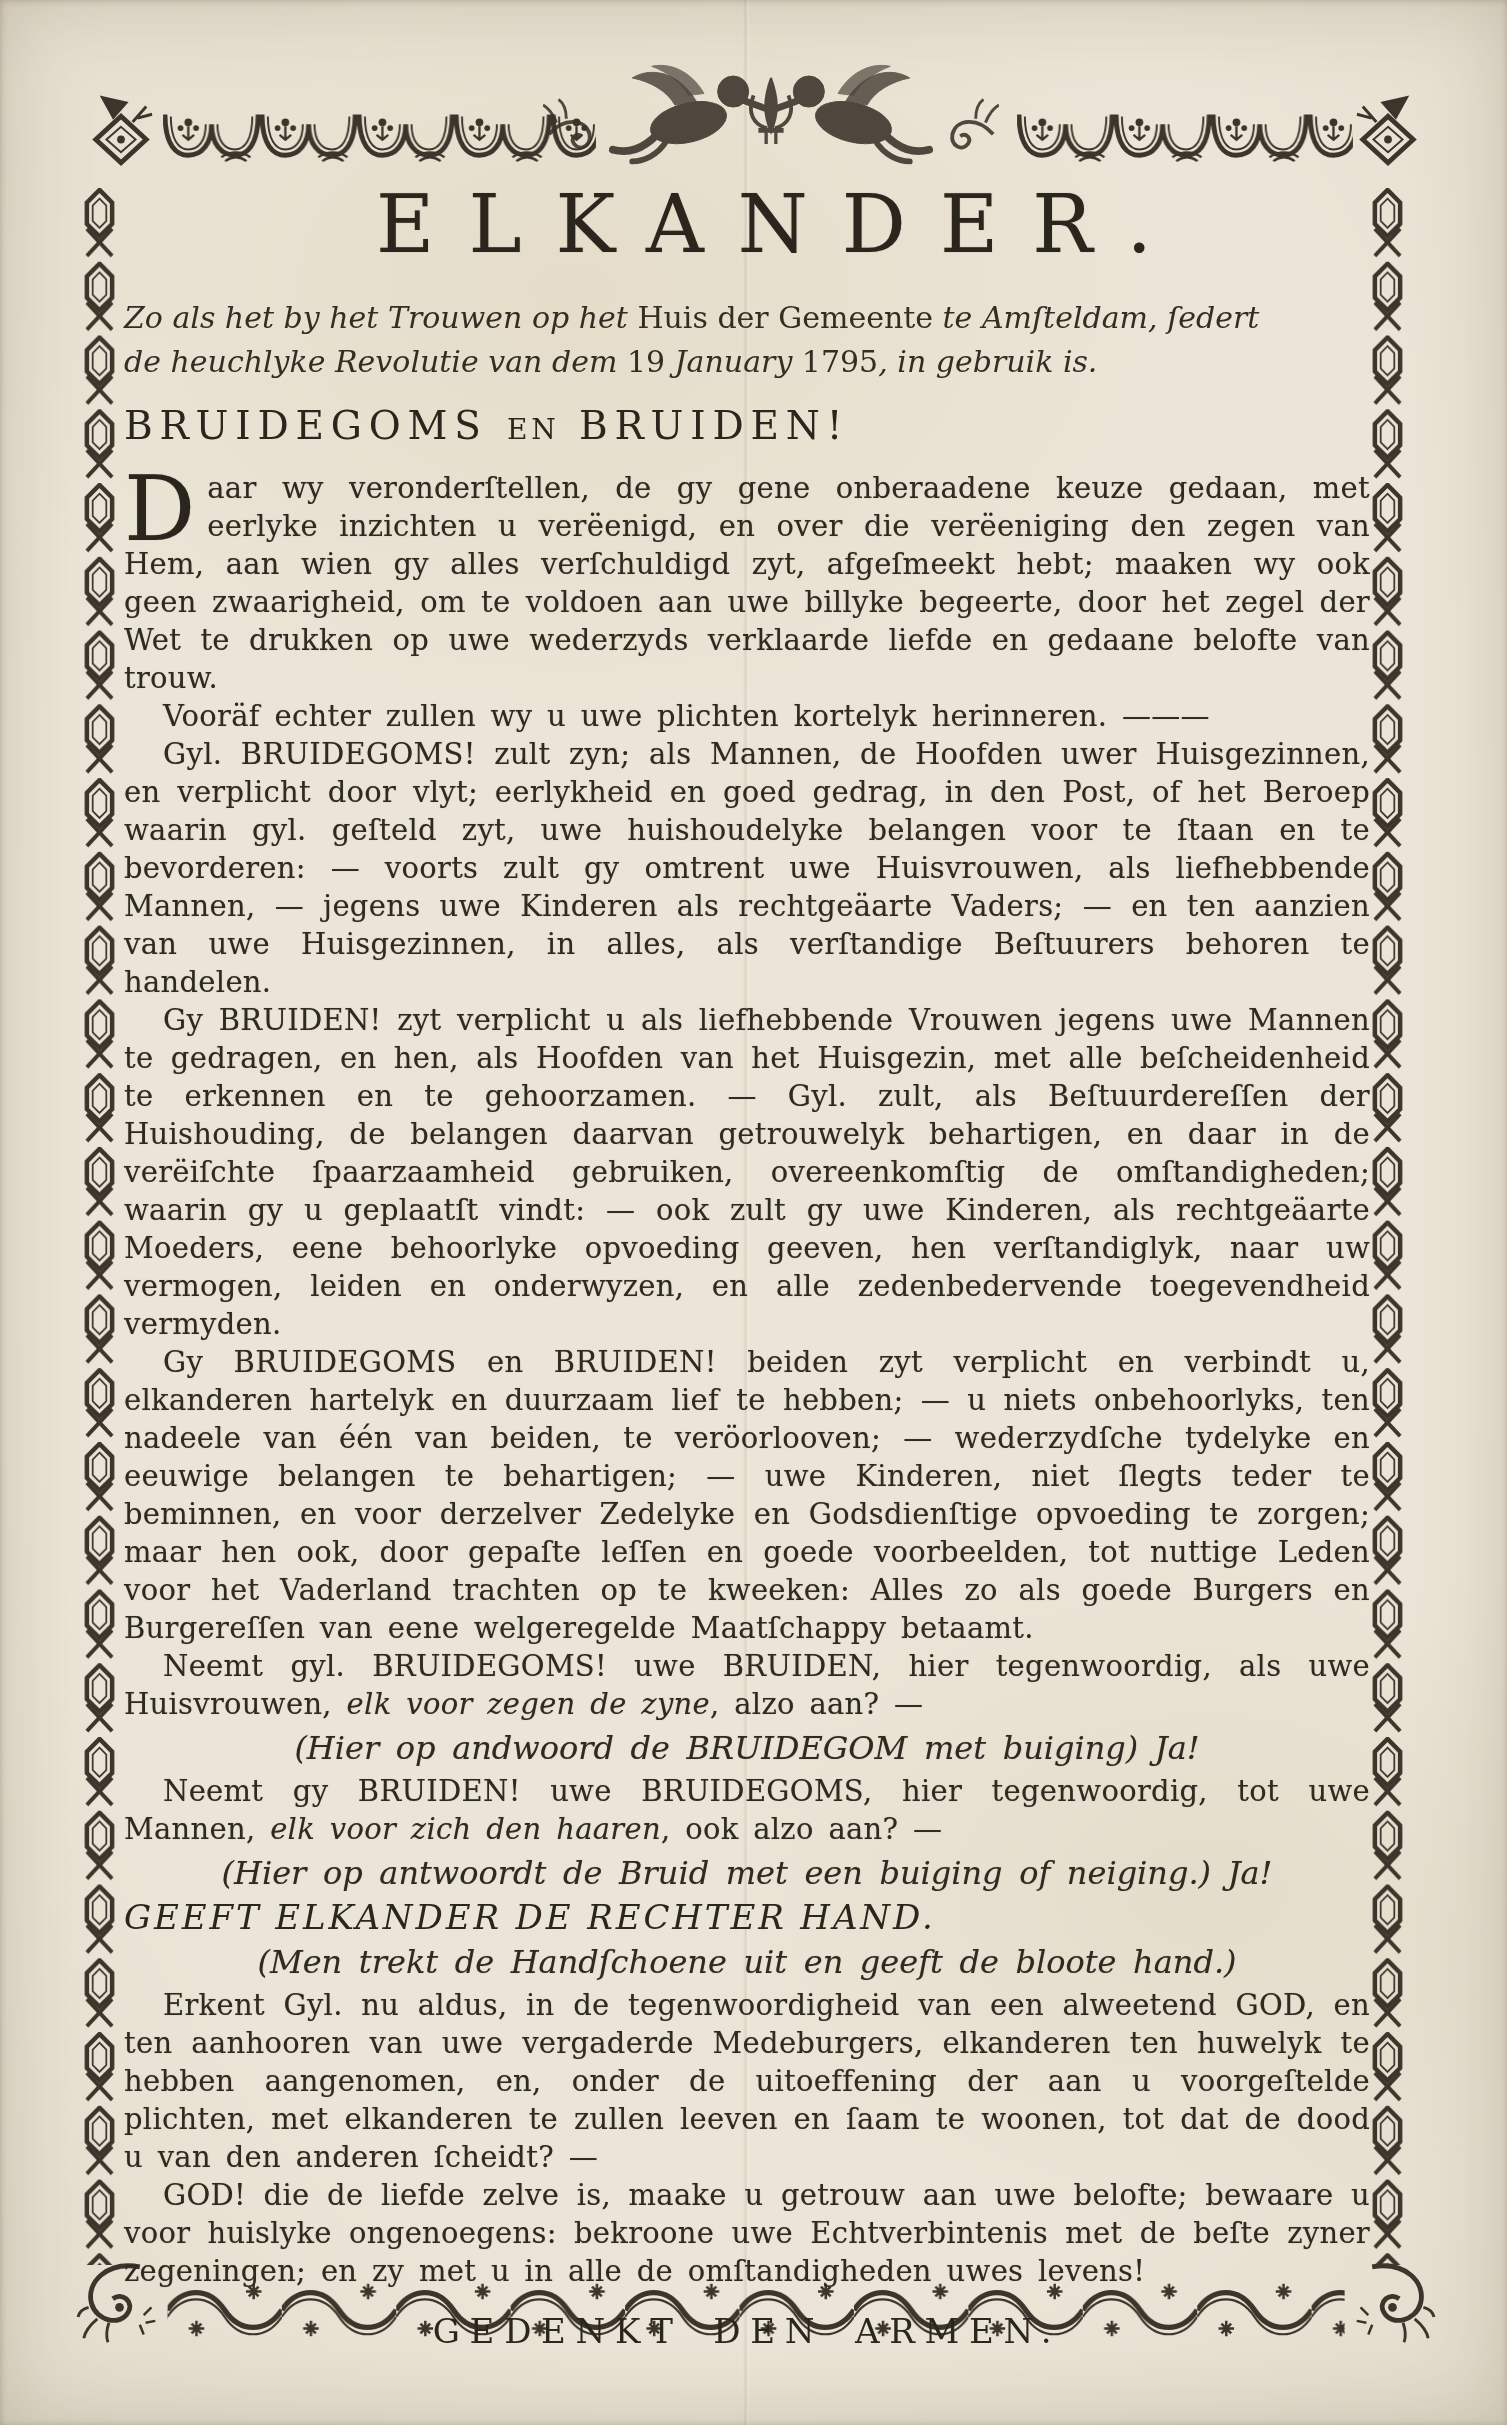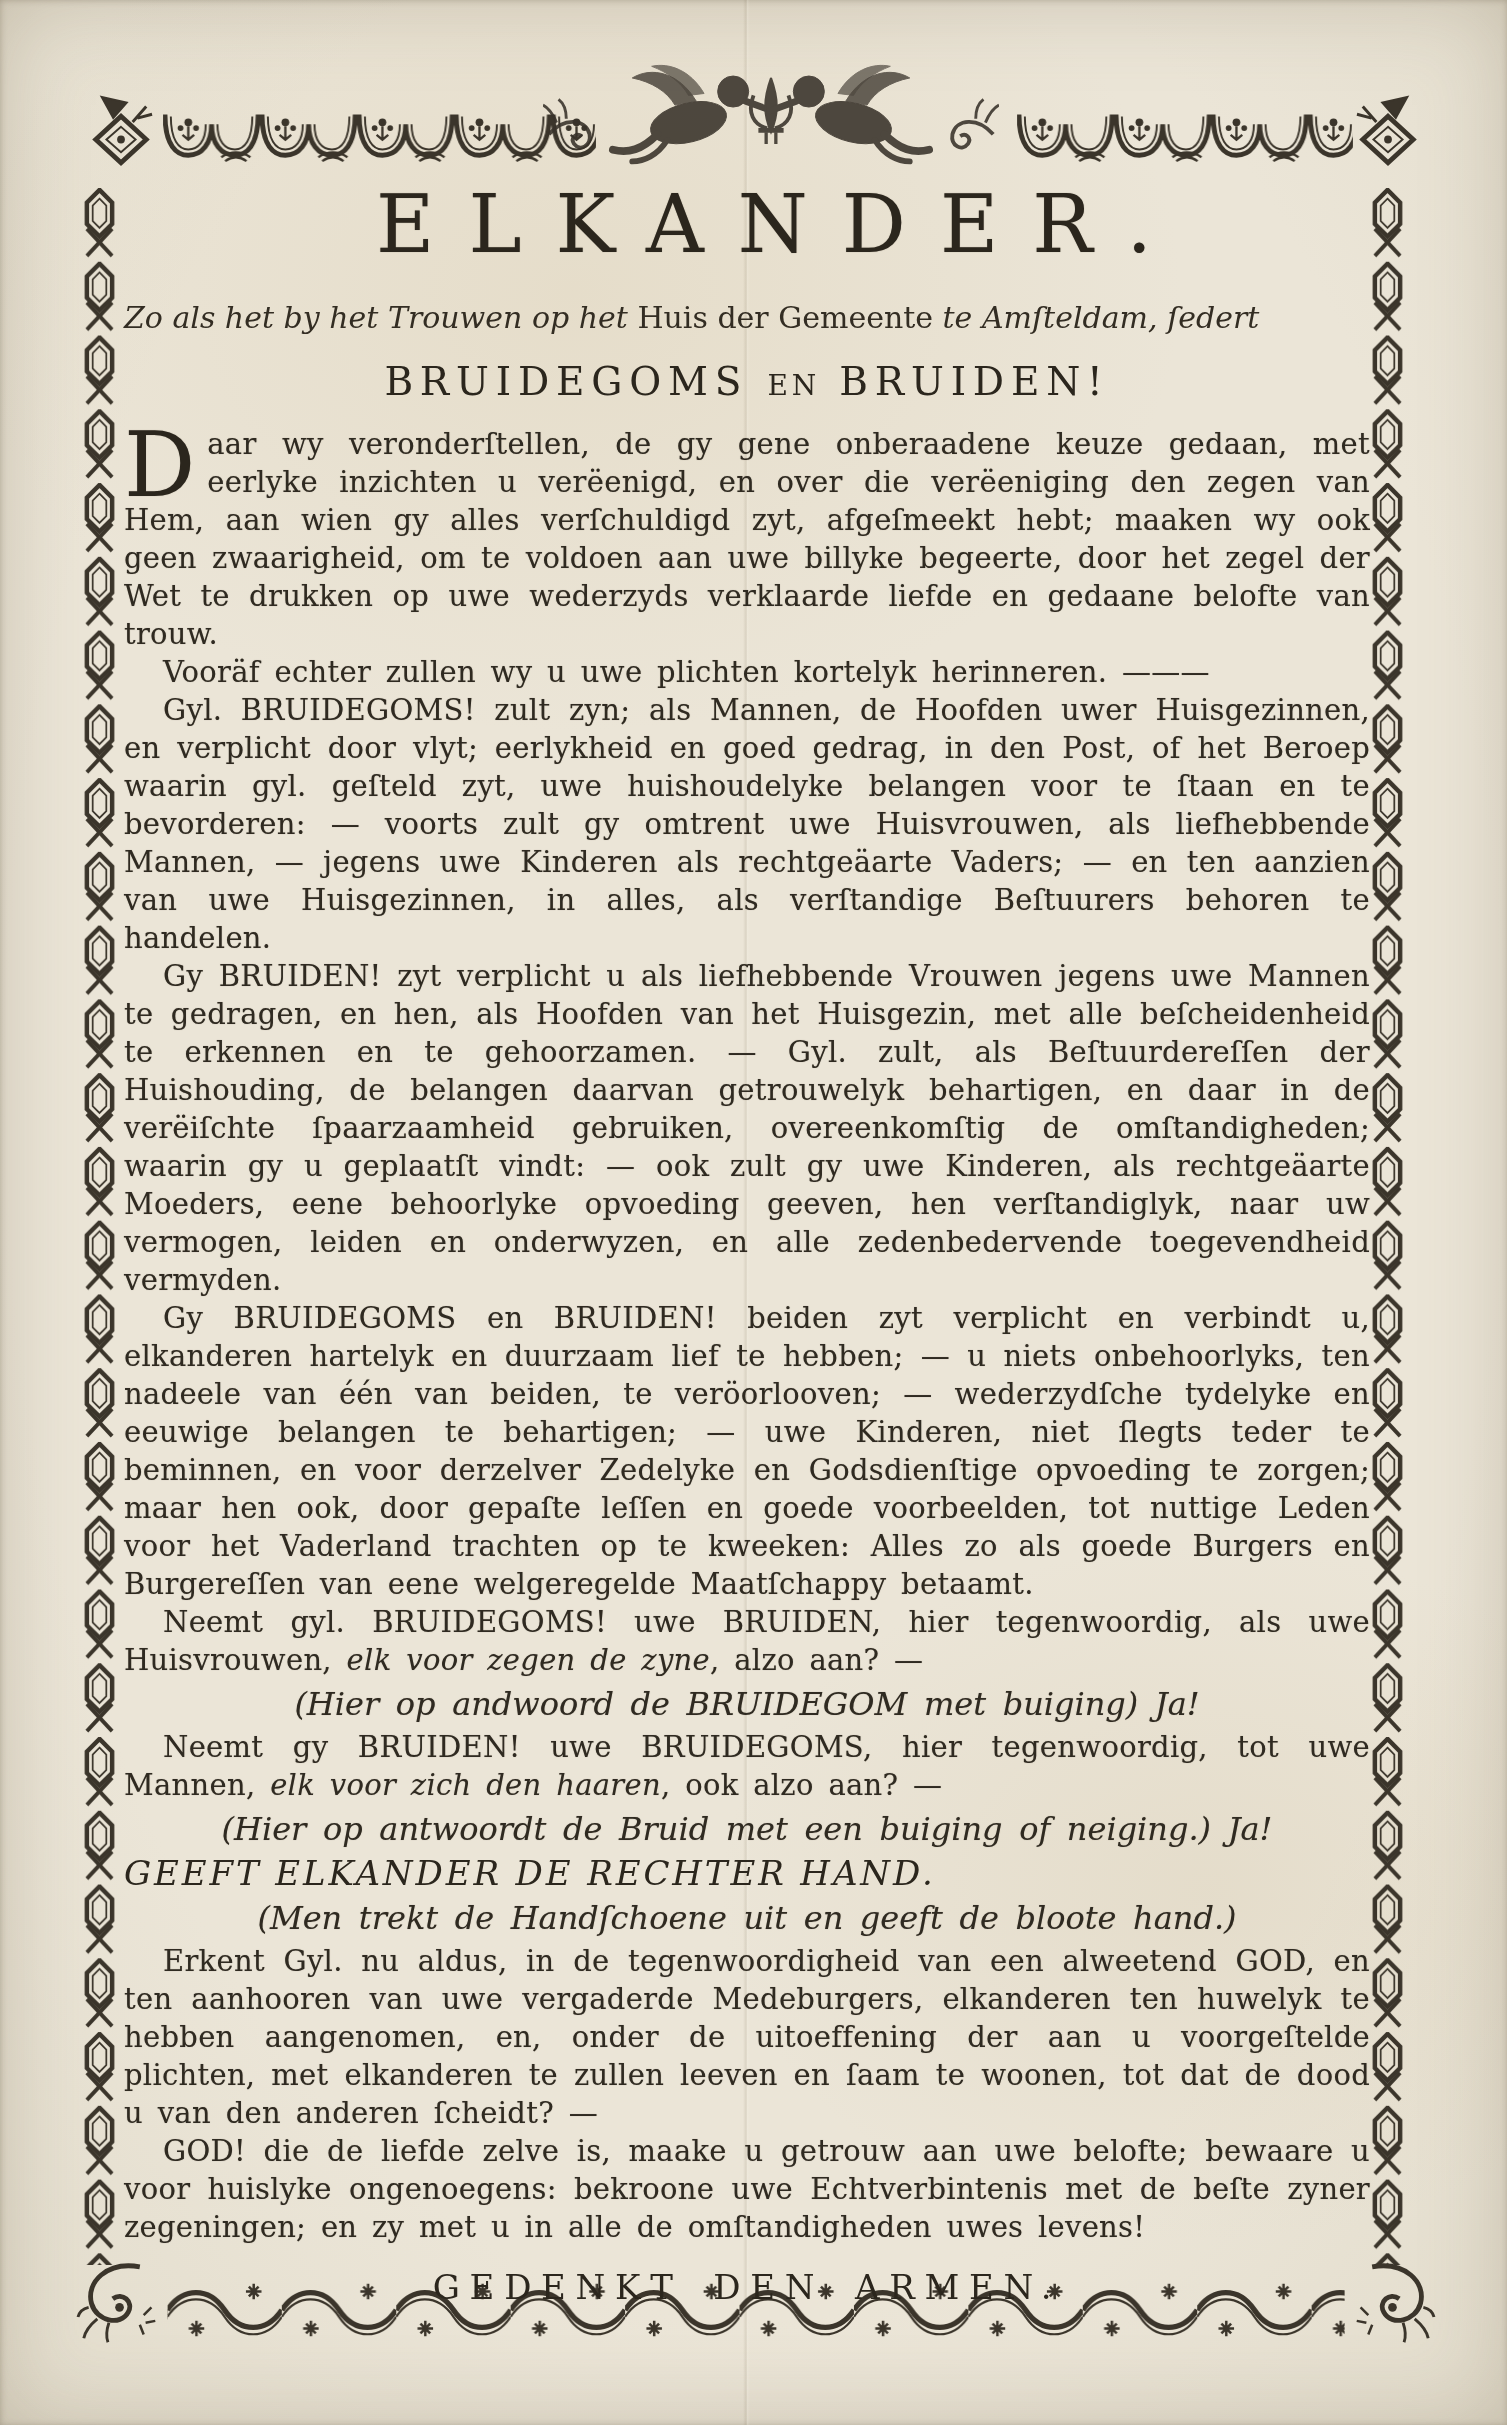--- a/index.html
+++ b/index.html
@@ -22,21 +22,21 @@
   
   .content{position:absolute;left:124px;top:177px;width:1246px;}
   .title{
     text-align:center;font-size:80px;line-height:1.05;margin:5.8px 0 0 0;font-weight:normal;
     letter-spacing:34px;text-indent:34px;margin-right:-34px;color:#2b261d;
     text-shadow:0 0 1px rgba(60,50,35,.45);
   }
   .subtitle{margin-top:29px;text-align:left;font-size:30px;line-height:44px;color:#332d23;}
   .subtitle .it{font-style:italic;}
   .subtitle .rom{font-style:normal;}
-  .salutation{margin:19.4px 0 0 0;text-align:center;font-weight:normal;font-size:39px;letter-spacing:6.8px;color:#2b261d;}
+  .salutation{margin:19.4px 0 0 0;text-align:left;font-weight:normal;font-size:39px;letter-spacing:6.8px;color:#2b261d;}
   .salutation .small{font-size:28px;letter-spacing:3.9px;}
   .para{margin:0;font-size:29px;line-height:38px;text-align:justify;word-spacing:.18em;letter-spacing:.01em;
         text-shadow:0 0 1px rgba(60,50,35,.35);}
   .para.indent{text-indent:39px;}
   .opening{margin-top:21.3px;}
   .dropcap{float:left;font-size:89px;line-height:68px;padding:5.8px 11.6px 0 0;color:#2b261d;}
   .reminder{margin-top:0;}
   .stage{margin:5.8px 0 3.9px 0;font-size:32px;line-height:39px;text-align:center;font-style:italic;word-spacing:.2em;
          text-shadow:0 0 1px rgba(60,50,35,.35);}
   .hand-heading{margin:3.9px 0 1.9px 0;text-align:left;font-weight:normal;font-size:34px;letter-spacing:2.9px;color:#2b261d;font-style:italic;}
@@ -195,20 +195,21 @@
       <rect width="1214" height="66" fill="url(#wv1)"></rect>
     </svg>
   </div>
 
   <div class="content">
 
     <h1 class="title">ELKANDER.</h1>
 
     <div class="subtitle">
       <div><span class="it">Zo als het by het Trouwen op het </span><span class="rom">Huis der Gemeente </span><span class="it">te Amſteldam, ſedert</span></div>
+      <div><span class="it">de heuchlyke Revolutie van dem </span><span class="rom">19 </span><span class="it">January </span><span class="rom">1795</span><span class="it">, in gebruik is.</span></div>
     </div>
 
     <h2 class="salutation"><span>BRUIDEGOMS </span><span class="small">EN</span><span> BRUIDEN!</span></h2>
 
     <p class="para opening"><span class="dropcap">D</span><span>aar wy veronderſtellen, de gy gene onberaadene keuze gedaan, met eerlyke inzichten u verëenigd, en over die verëeniging den zegen van Hem, aan wien gy alles verſchuldigd zyt, afgeſmeekt hebt; maaken wy ook geen zwaarigheid, om te voldoen aan uwe billyke begeerte, door het zegel der Wet te drukken op uwe wederzyds verklaarde liefde en gedaane belofte van trouw.</span></p>
 
     <p class="para indent reminder">Vooräf echter zullen wy u uwe plichten kortelyk herinneren. ———</p>
 
     <p class="para indent">Gyl. BRUIDEGOMS! zult zyn; als Mannen, de Hoofden uwer Huisgezinnen, en verplicht door vlyt; eerlykheid en goed gedrag, in den Post, of het Beroep waarin gyl. geſteld zyt, uwe huishoudelyke belangen voor te ſtaan en te bevorderen: — voorts zult gy omtrent uwe Huisvrouwen, als liefhebbende Mannen, — jegens uwe Kinderen als rechtgeäarte Vaders; — en ten aanzien van uwe Huisgezinnen, in alles, als verſtandige Beſtuurers behoren te handelen.</p>
 

